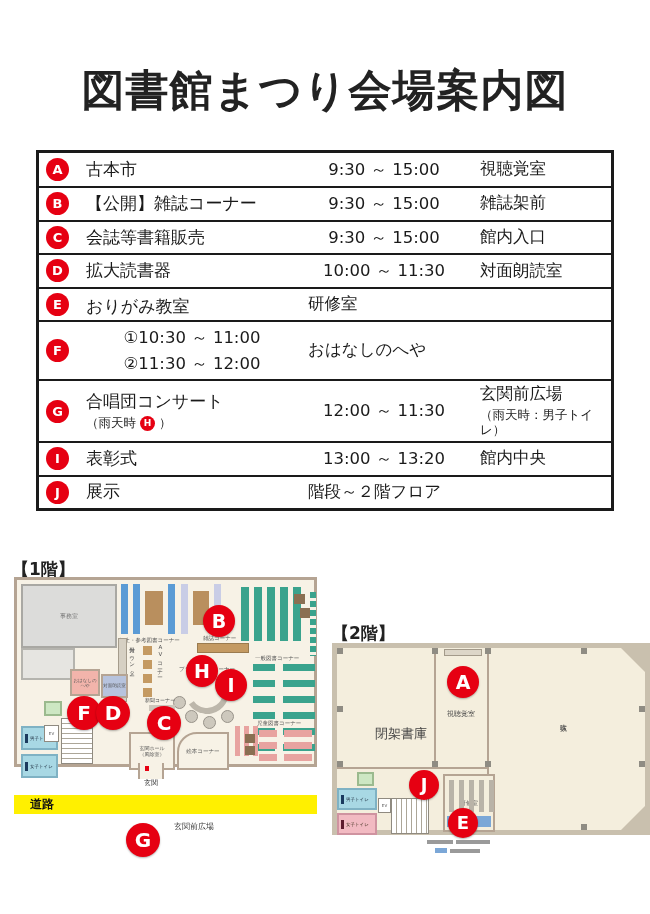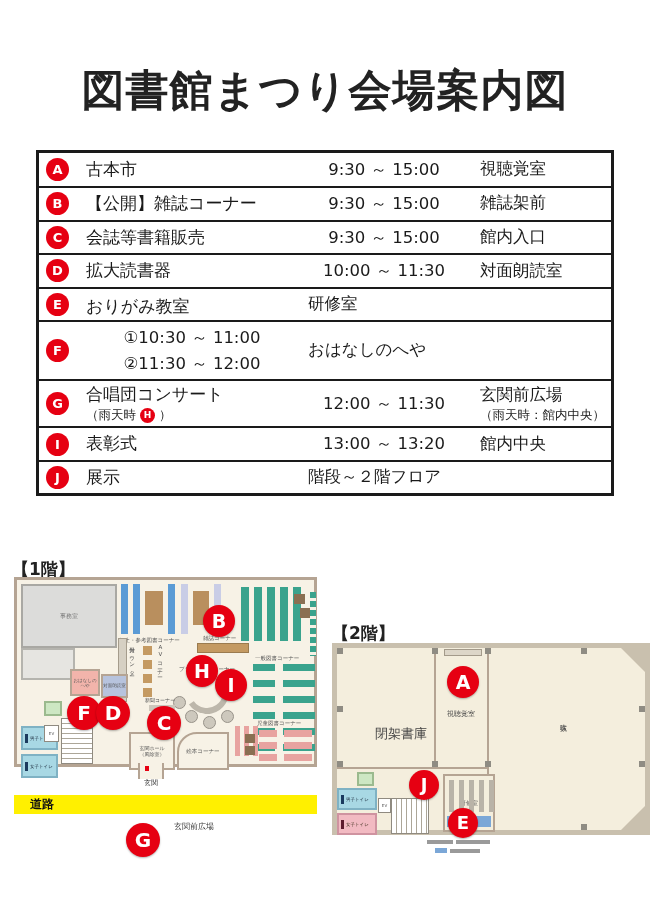--- a/index.html
+++ b/index.html
@@ -152,21 +152,21 @@
       </div>
       <div class="cell c-name">
         <div>合唱団コンサート</div>
         <div class="name2">（雨天時 <span class="badge" style="height: 15px; width: 15px; font-size: 9px;">H</span> ）</div>
       </div>
       <div class="cell c-time">
         <div>12:00 ～ 11:30</div>
       </div>
       <div class="cell c-place">
         <div>玄関前広場</div>
-        <div class="place2">（雨天時：館内中央）</div>
+        <div class="place2">（雨天時：男子トイレ）</div>
       </div>
     </div>
     <div class="erow">
       <div class="cell c-badge">
         <span class="badge" style="height: 23px; width: 23px; font-size: 13px;">I</span>
       </div>
       <div class="cell c-name">
         <div>表彰式</div>
       </div>
       <div class="cell c-time">

